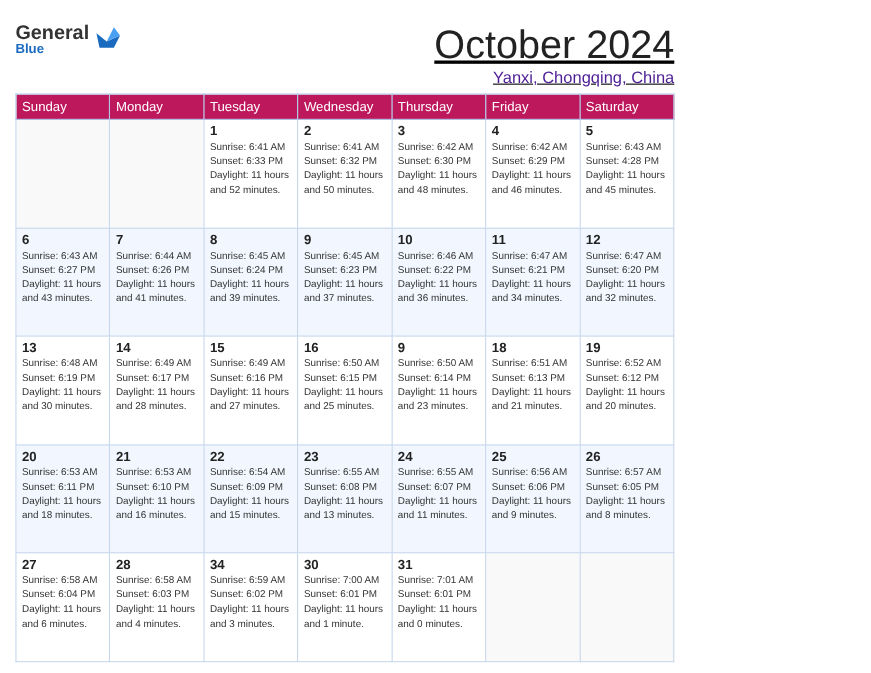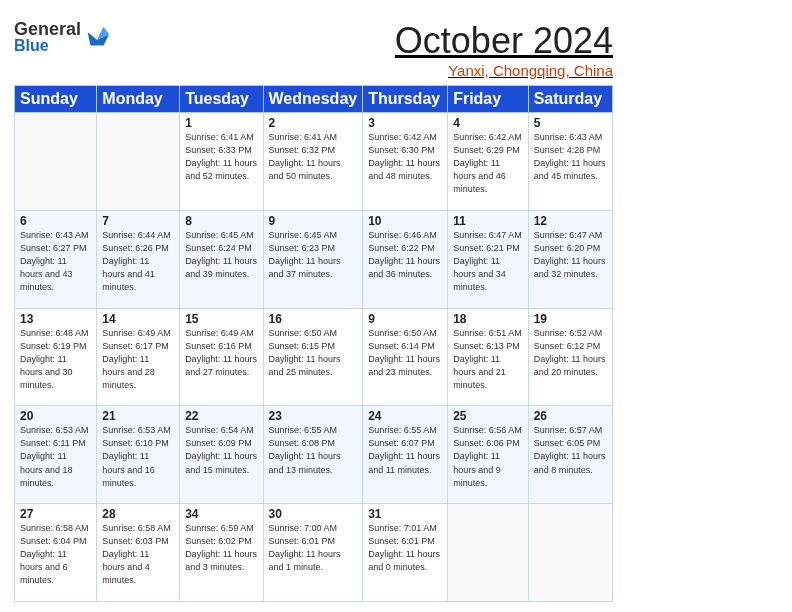--- a/index.html
+++ b/index.html
@@ -31,52 +31,52 @@
       display: flex;
       flex-direction: column;
       line-height: 1;
     }
     .logo-general {
       font-size: 18px;
       font-weight: bold;
       color: #333;
     }
     .logo-blue {
-      font-size: 16px;
+      font-size: 12px;
       font-weight: bold;
       color: #1a6bbf;
     }
     .logo-icon {
       width: 28px;
       height: 28px;
       margin-left: 2px;
     }
     .title-block {
       text-align: right;
       text-decoration: underline;
     }
     .month-title {
       font-size: 36px;
       font-weight: normal;
       color: #222;
     }
     .location {
       font-size: 15px;
-      color: #c2410c;
+      color: #4c1d95;
     }
     .calendar {
       width: 100%;
       border-collapse: collapse;
       flex: 1;
     }
     .calendar th {
-      background: #1d4ed8;
+      background: #be185d;
       color: #fff;
-      font-size: 16px;
-      font-weight: bold;
+      font-size: 12px;
+      font-weight: normal;
       padding: 4px 5px;
       border: 1px solid #b0c8e8;
       text-align: left;
     }
     .calendar td {
       border: 1px solid #c8d8ec;
       vertical-align: top;
       padding: 3px 5px;
       font-size: 9.5px;
       color: #222;

